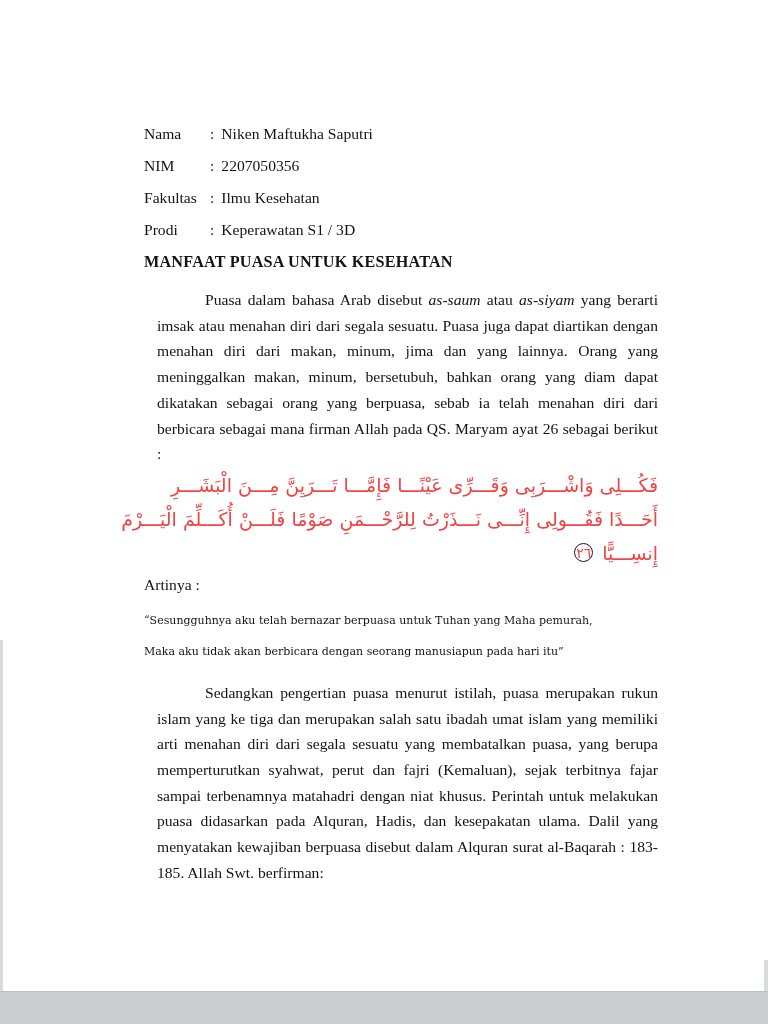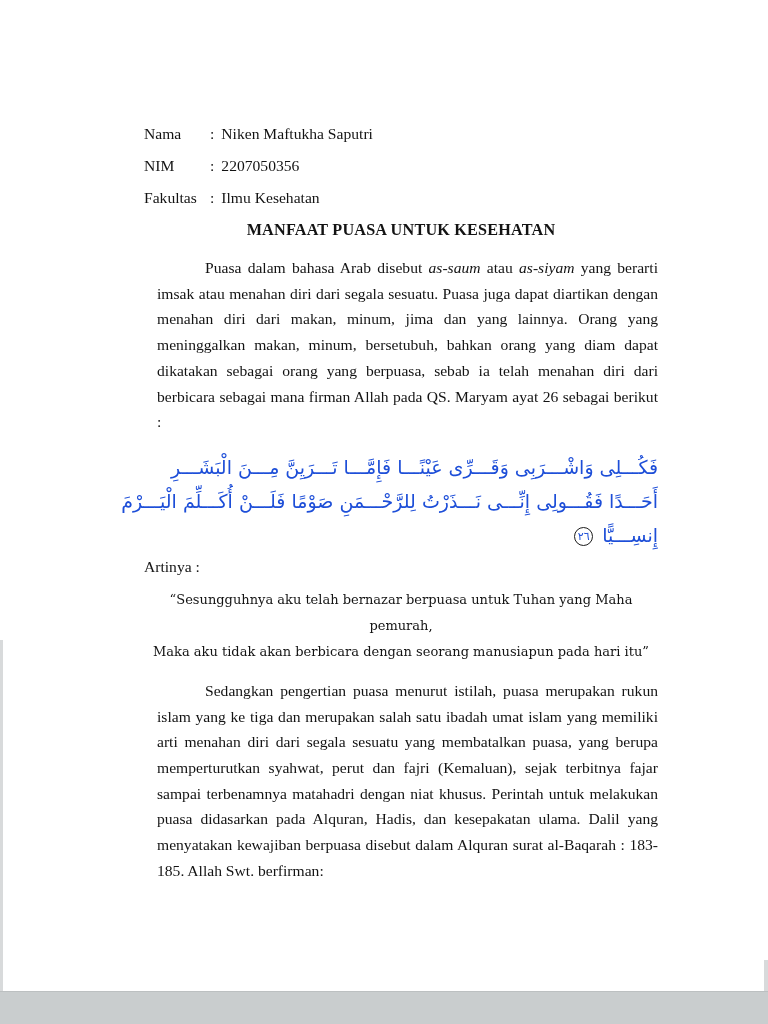--- a/index.html
+++ b/index.html
@@ -34,67 +34,69 @@
     position: absolute; top: 0; left: 0; width: 768px; height: 991px;
     padding: 122px 110px 0 144px;
   }
   .field-row {
     font-size: 15.6px; line-height: 23px; margin-bottom: 9px;
     white-space: nowrap;
   }
   .field-label { display: inline-block; width: 66px; }
   .field-sep { display: inline-block; margin-right: 7px; }
   .doc-title {
-    font-size: 16.2px; font-weight: bold; text-align: center;
+    font-size: 16.2px; font-weight: bold; text-align: left;
     letter-spacing: 0.2px; margin: 10px 0 0 0; line-height: 23px;
   }
   .para {
     font-size: 15.6px; line-height: 25.7px;
     text-align: justify; text-indent: 48px;
     margin: 13px 0 0 13px;
   }
   .italic-term { font-style: italic; }
   .arabic-block {
     direction: rtl; text-align: right;
     font-family: "DejaVu Sans", sans-serif;
     font-size: 19px; line-height: 34px;
-    margin-top: 15px; color: #1d4ed8;
+    margin-top: 1px; color: #ef4444;
   }
   .arabic-line { white-space: nowrap; }
   .ayah-badge {
     display: inline-flex; align-items: center; justify-content: center;
     width: 19px; height: 19px;
     border: 1.3px solid #1c1c1c; border-radius: 50%;
-    font-size: 11px; line-height: 1;
+    font-size: 14px; line-height: 1;
     margin-right: 9px; vertical-align: 2px;
   }
   .artinya { font-size: 15.6px; line-height: 22px; margin-top: 4px; }
   .quote {
     font-family: "DejaVu Serif", serif;
-    font-size: 13px; line-height: 26px;
+    font-size: 11px; line-height: 31px;
     margin: 9px 0 0 0;
-    text-align: center;
   }
 </style>
 </head>
 <body>
 
 <div class="viewer">
   <div class="page">
     <div class="content">
 
       <div>
         <div class="field-row">
           <span class="field-label">Nama</span><span class="field-sep">:</span><span class="field-value">Niken Maftukha Saputri</span>
         </div>
         <div class="field-row">
           <span class="field-label">NIM</span><span class="field-sep">:</span><span class="field-value">2207050356</span>
         </div>
         <div class="field-row">
           <span class="field-label">Fakultas</span><span class="field-sep">:</span><span class="field-value">Ilmu Kesehatan</span>
+        </div>
+        <div class="field-row">
+          <span class="field-label">Prodi</span><span class="field-sep">:</span><span class="field-value">Keperawatan S1 / 3D</span>
         </div>
       </div>
 
       <div class="doc-title">MANFAAT PUASA UNTUK KESEHATAN</div>
 
       <p class="para"><span>Puasa dalam bahasa Arab disebut </span><span class="italic-term">as-saum</span><span> atau </span><span class="italic-term">as-siyam</span><span> yang berarti imsak atau menahan diri dari segala sesuatu. Puasa juga dapat diartikan dengan menahan diri dari makan, minum, jima dan yang lainnya. Orang yang meninggalkan makan, minum, bersetubuh, bahkan orang yang diam dapat dikatakan sebagai orang yang berpuasa, sebab ia telah menahan diri dari berbicara sebagai mana firman Allah pada QS. Maryam ayat 26 sebagai berikut :</span></p>
 
       <div class="arabic-block">
         <div class="arabic-line">فَكُـــلِى وَاشْـــرَبِى وَقَـــرِّى عَيْنًـــا فَإِمَّـــا تَـــرَيِنَّ مِـــنَ الْبَشَـــرِ</div>
         <div class="arabic-line">أَحَـــدًا فَقُـــولِى إِنِّـــى نَـــذَرْتُ لِلرَّحْـــمَنِ صَوْمًا فَلَـــنْ أُكَـــلِّمَ الْيَـــرْمَ</div>

